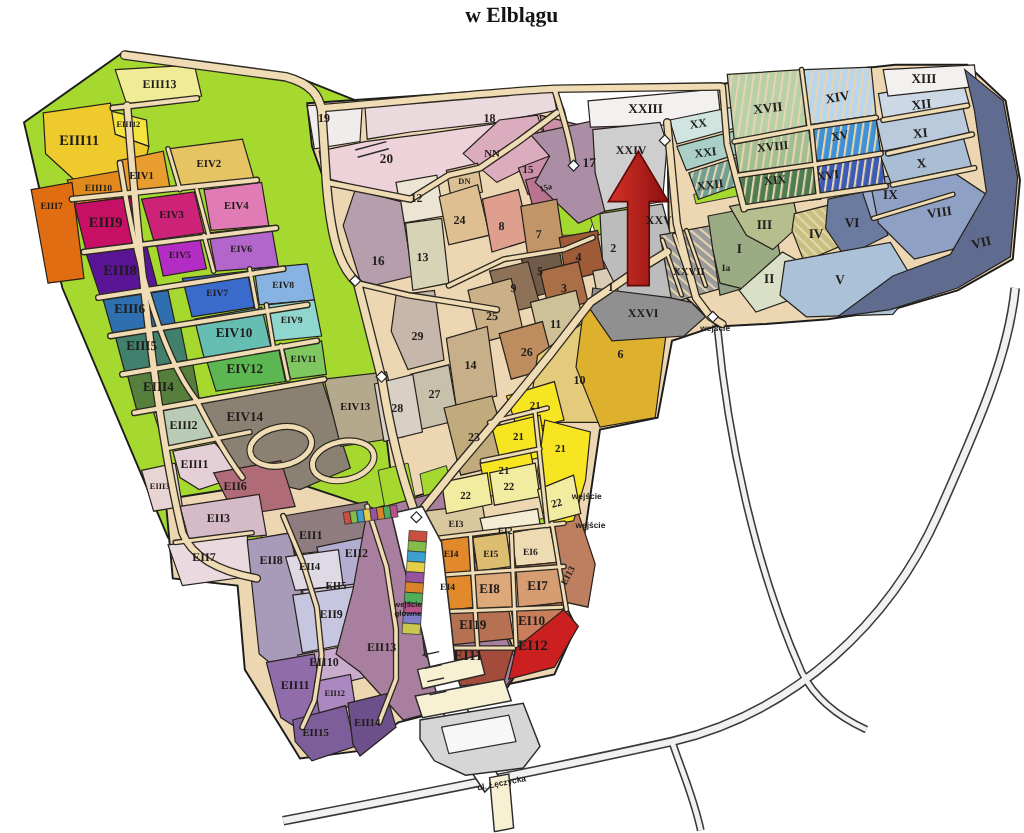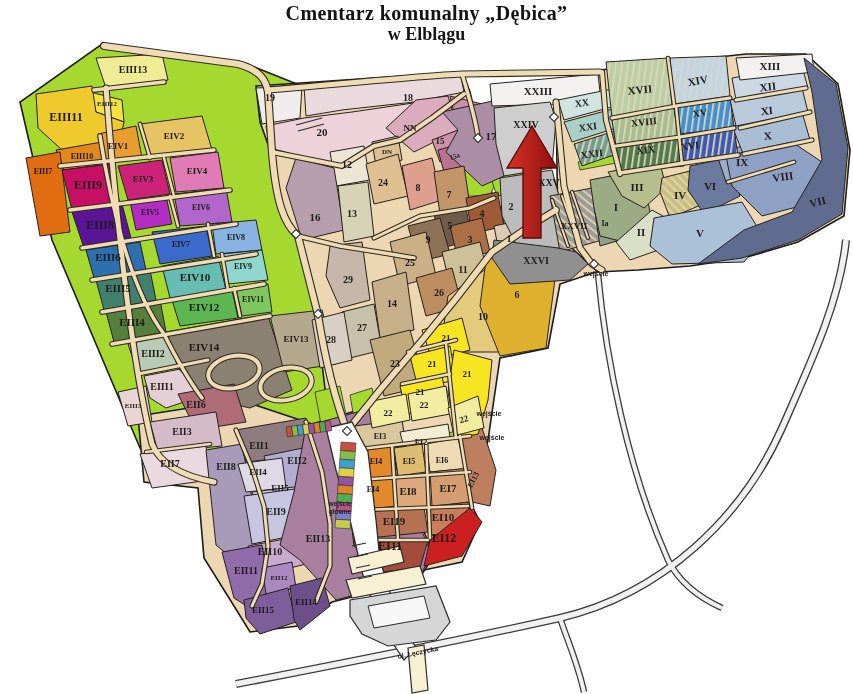--- a/index.html
+++ b/index.html
@@ -8,21 +8,20 @@
   #map{position:absolute;left:0;top:0;}
   #titleblock{position:absolute;left:0;top:2px;width:100%;text-align:center;color:#141414;z-index:5;pointer-events:none;}
   #titleblock .t1{font-size:20px;font-weight:bold;letter-spacing:.4px;line-height:1.1;}
   #titleblock .t2{font-size:18px;font-weight:bold;line-height:1.15;}
 </style>
 </head>
 <body>
 
 <div id="stage">
   <div id="titleblock">
-    <div class="t1">Cmentarz komunalny „Dębica”</div>
     <div class="t2">w Elblągu</div>
   </div>
   <svg id="map" width="853" height="694" viewBox="0 0 853 694" xmlns="http://www.w3.org/2000/svg">
       <defs>
         <linearGradient id="agrad" x1="0" y1="0" x2="1" y2="0">
           <stop offset="0" stop-color="#d63227"></stop>
           <stop offset="1" stop-color="#8c1010"></stop>
         </linearGradient>
         <pattern id="st96" patternUnits="userSpaceOnUse" width="6" height="6" patternTransform="rotate(15)">
           <rect width="6" height="6" fill="#6f9f95"></rect>

